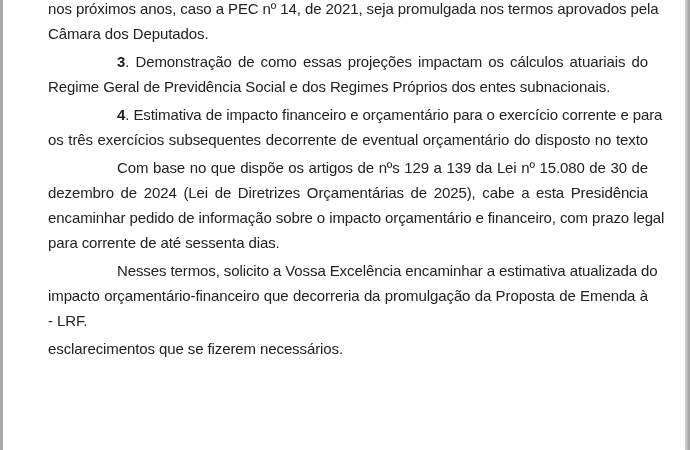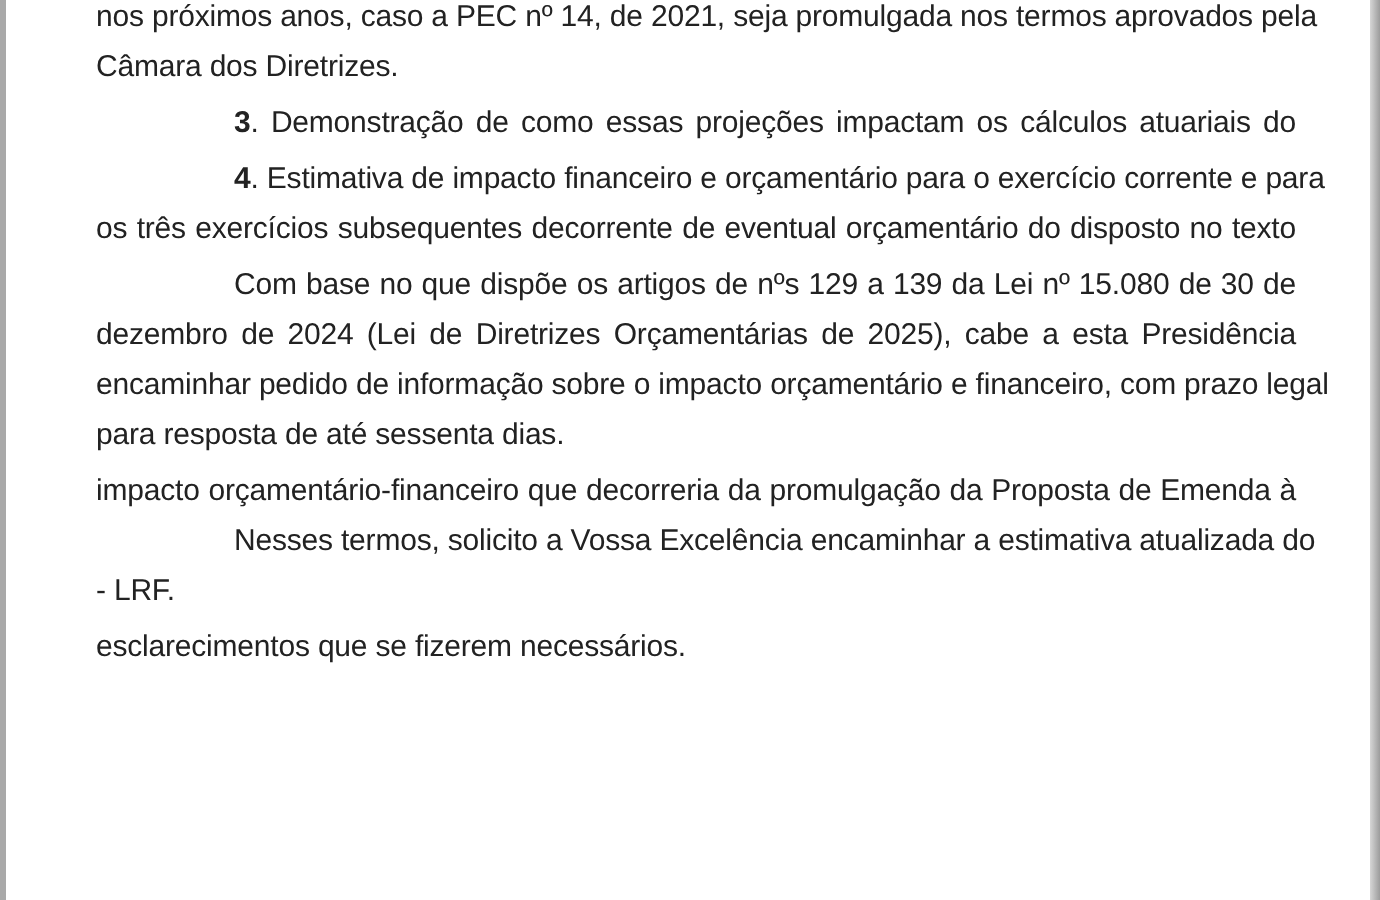--- a/index.html
+++ b/index.html
@@ -58,42 +58,43 @@
 </head>
 <body>
 
 <div class="frame-left"></div>
 <div class="frame-right"></div>
 
 <div class="page">
 
   <div class="blk">
     <span class="line">nos próximos anos, caso a PEC nº 14, de 2021, seja promulgada nos termos aprovados pela</span>
-    <span class="line end">Câmara dos Diretrizes.</span>
+    <span class="line end">Câmara dos Deputados.</span>
   </div>
 
   <div class="blk">
     <span class="line first"><b class="num">3</b><span>. Demonstração de como essas projeções impactam os cálculos atuariais do</span></span>
+    <span class="line end">Regime Geral de Previdência Social e dos Regimes Próprios dos entes subnacionais.</span>
   </div>
 
   <div class="blk">
     <span class="line first"><b class="num">4</b><span>. Estimativa de impacto financeiro e orçamentário para o exercício corrente e para</span></span>
     <span class="line">os três exercícios subsequentes decorrente de eventual orçamentário do disposto no texto</span>
   </div>
 
   <div class="blk">
     <span class="line first">Com base no que dispõe os artigos de nºs 129 a 139 da Lei nº 15.080 de 30 de</span>
     <span class="line">dezembro de 2024 (Lei de Diretrizes Orçamentárias de 2025), cabe a esta Presidência</span>
     <span class="line">encaminhar pedido de informação sobre o impacto orçamentário e financeiro, com prazo legal</span>
-    <span class="line end">para resposta de até sessenta dias.</span>
+    <span class="line end">para corrente de até sessenta dias.</span>
   </div>
 
   <div class="blk">
+    <span class="line first">Nesses termos, solicito a Vossa Excelência encaminhar a estimativa atualizada do</span>
     <span class="line">impacto orçamentário-financeiro que decorreria da promulgação da Proposta de Emenda à</span>
-    <span class="line first">Nesses termos, solicito a Vossa Excelência encaminhar a estimativa atualizada do</span>
     <span class="line end">- LRF.</span>
   </div>
 
   <div class="blk">
     <span class="line end">esclarecimentos que se fizerem necessários.</span>
   </div>
 
 </div>
 
 </body></html>

